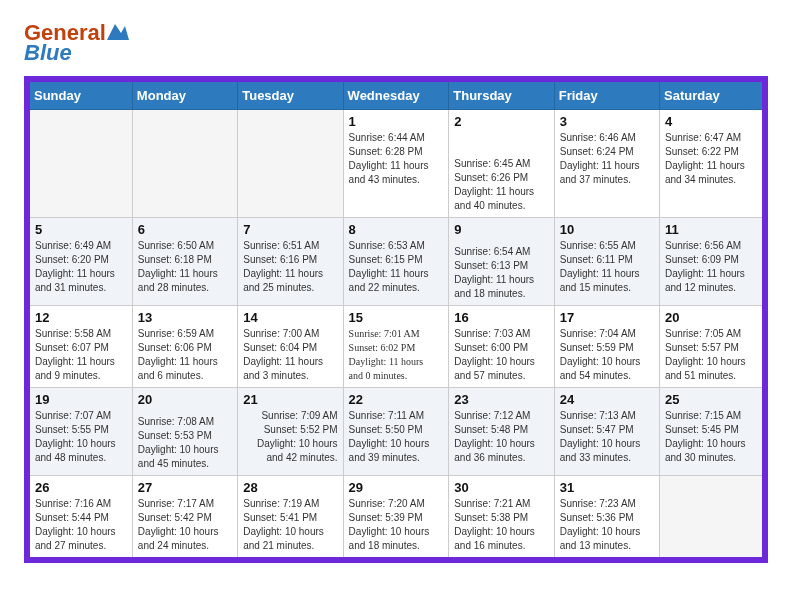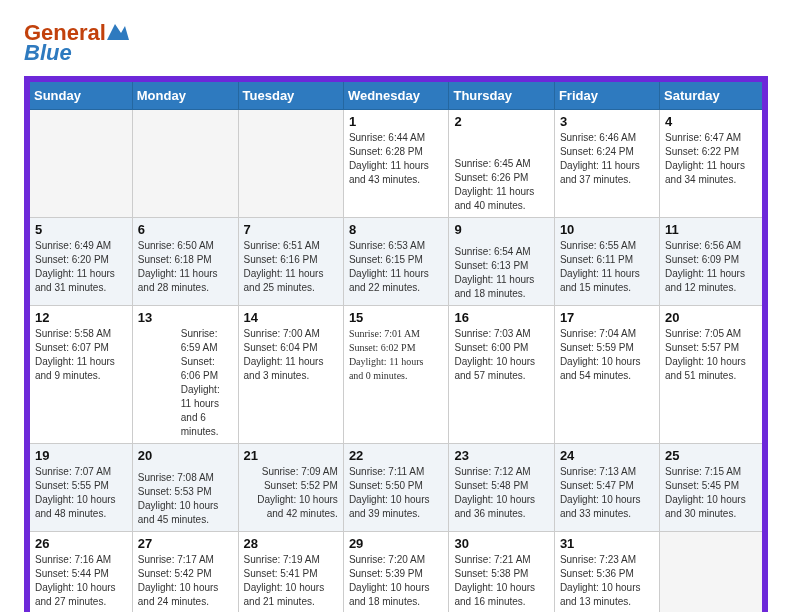--- a/index.html
+++ b/index.html
@@ -200,21 +200,21 @@
       <tr>
         <td>
           <div class="day-number">12</div>
           <div class="day-info" style="white-space: pre-line;">Sunrise: 5:58 AM
 Sunset: 6:07 PM
 Daylight: 11 hours
 and 9 minutes.</div>
         </td>
         <td>
           <div class="day-number">13</div>
-          <div class="day-info" style="white-space: pre-line; margin-left: 43px;">Sunrise: 6:59 AM
+          <div class="day-info" style="white-space: pre-line;">Sunrise: 6:59 AM
 Sunset: 6:06 PM
 Daylight: 11 hours
 and 6 minutes.</div>
         </td>
         <td>
           <div class="day-number">14</div>
           <div class="day-info" style="white-space: pre-line;">Sunrise: 7:00 AM
 Sunset: 6:04 PM
 Daylight: 11 hours
 and 3 minutes.</div>

